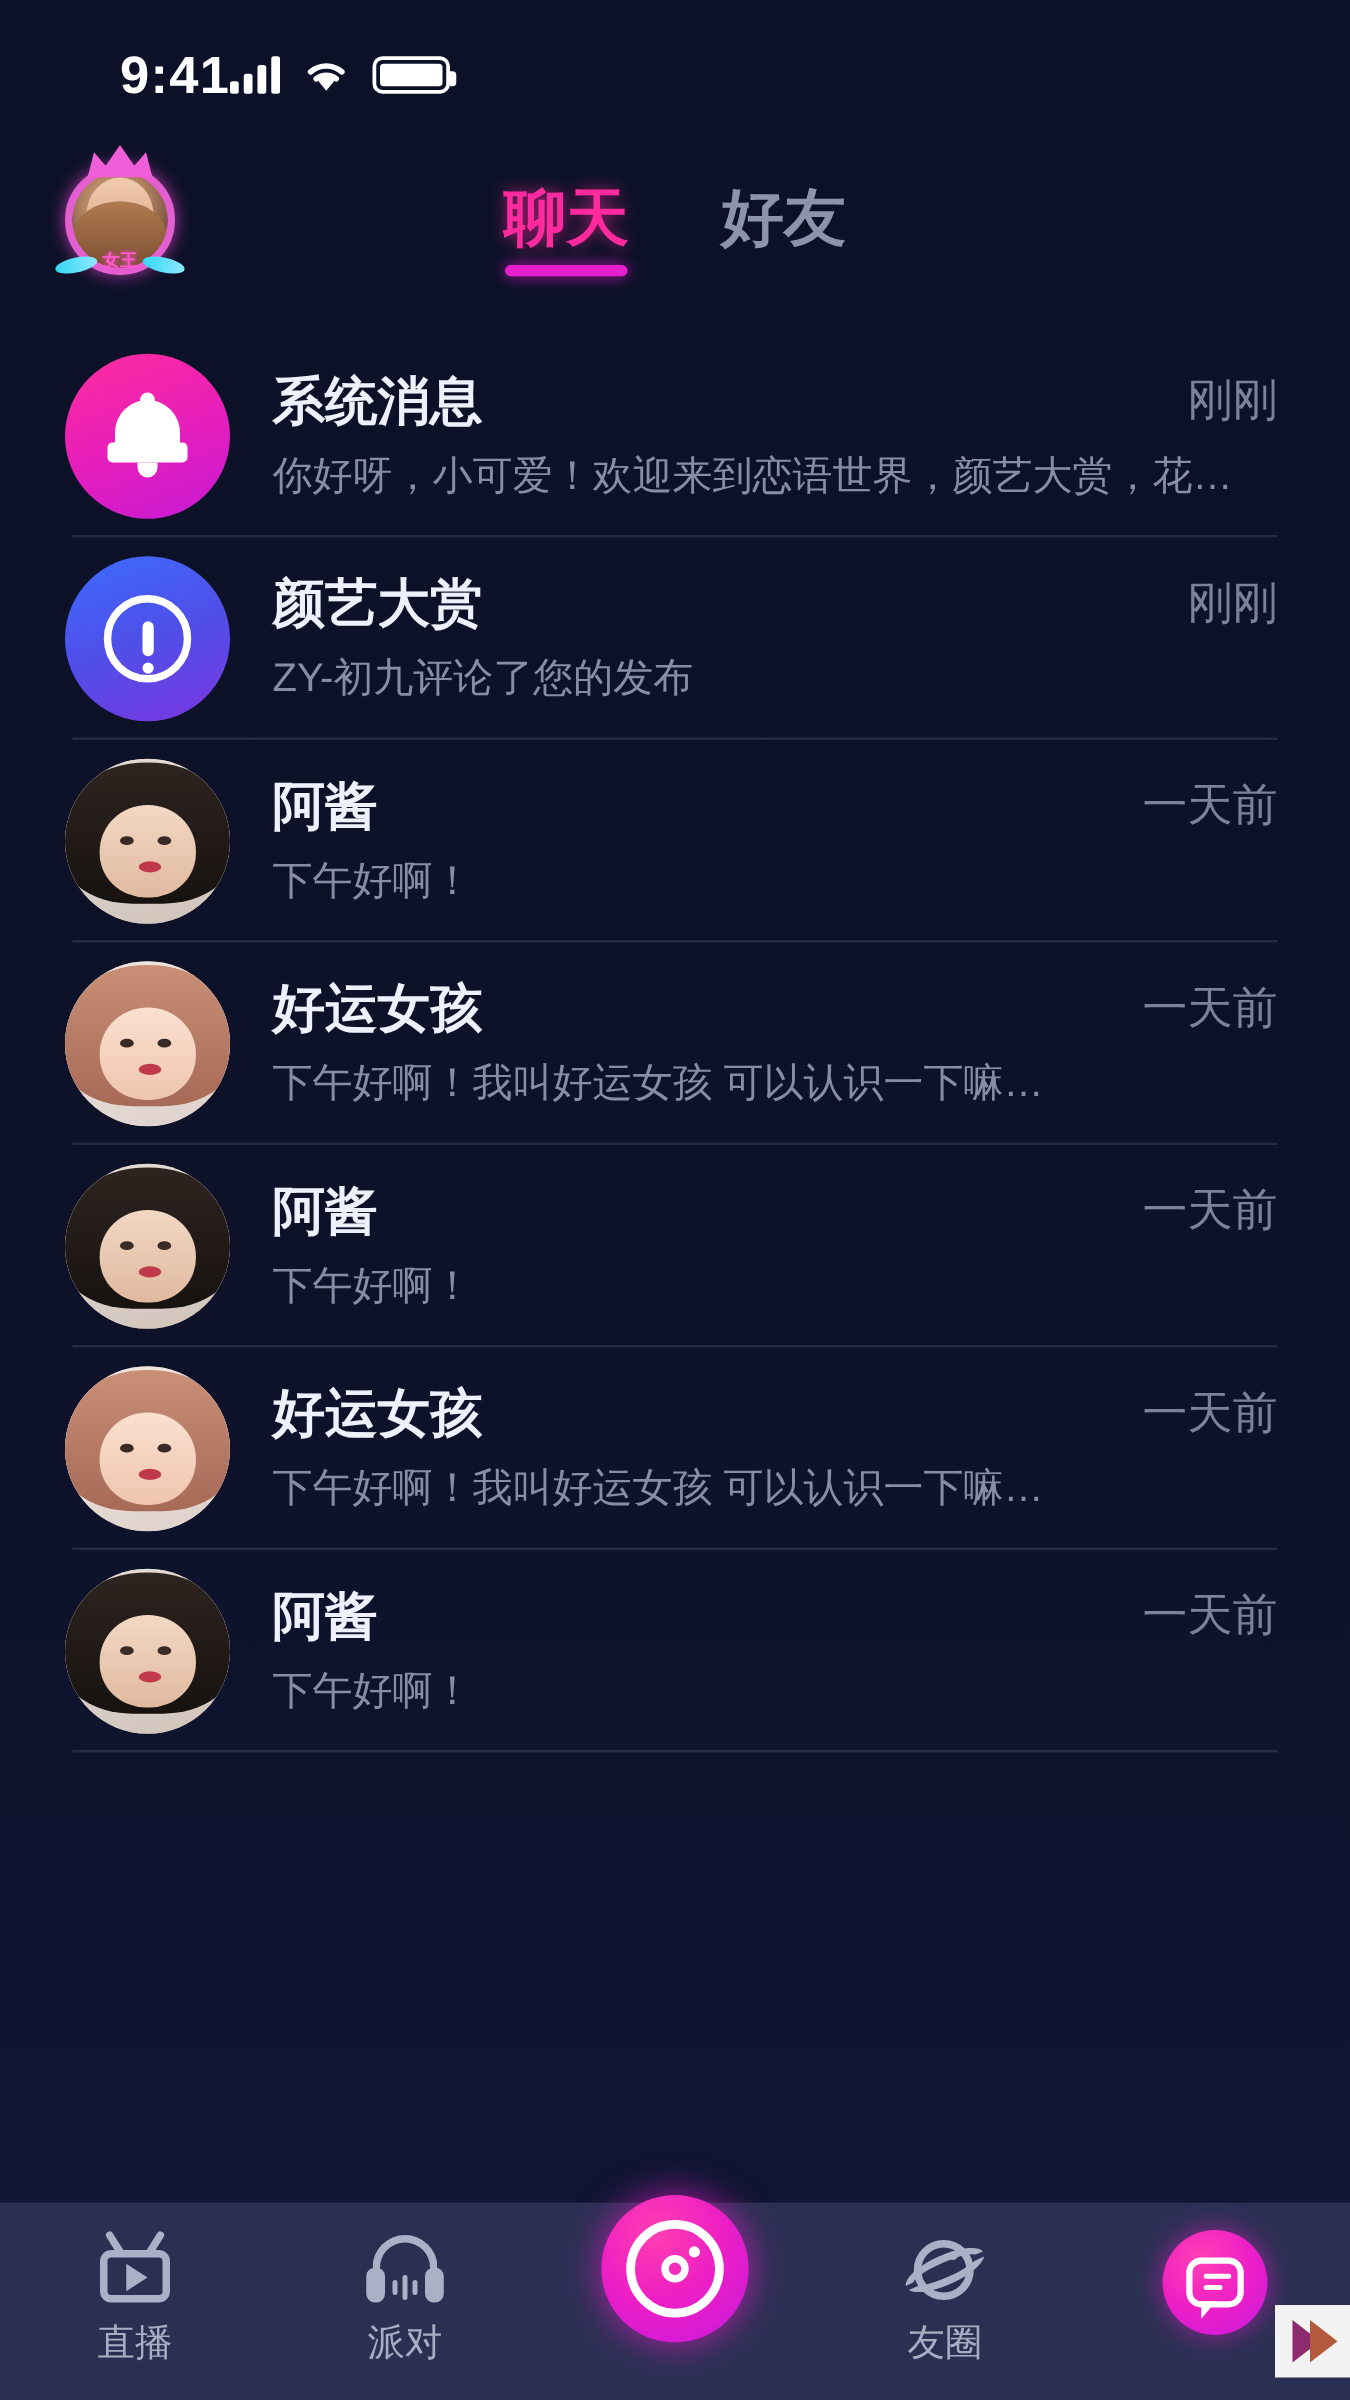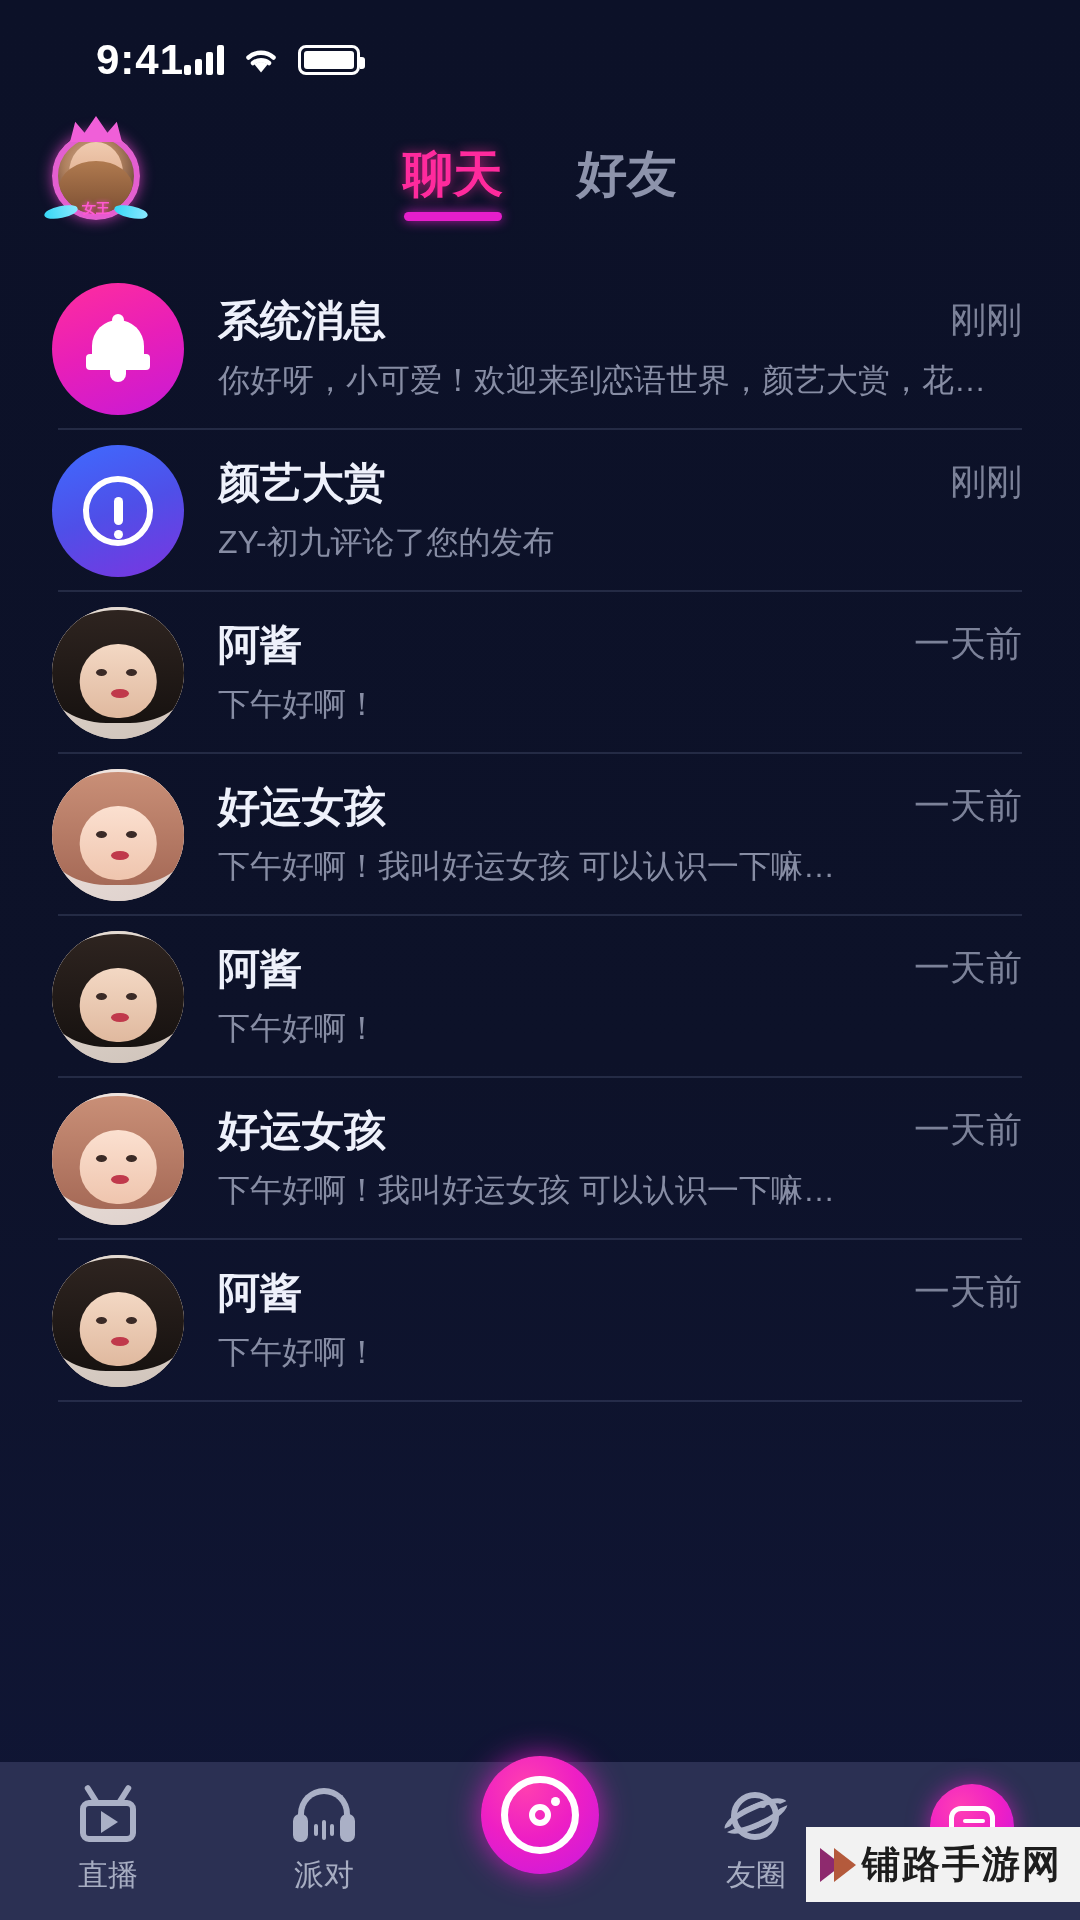--- a/index.html
+++ b/index.html
@@ -589,18 +589,17 @@
           </div>
       </div>
       <div class="nav-label"></div>
     </div>
 
     <div class="watermark">
       <div class="wm-arrows">
         <span></span>
           <span></span>
       </div>
-      <div class="wm-text">铺路手游网</div>
     </div>
 
   </div>
 
 </div>
 
 </body></html>

